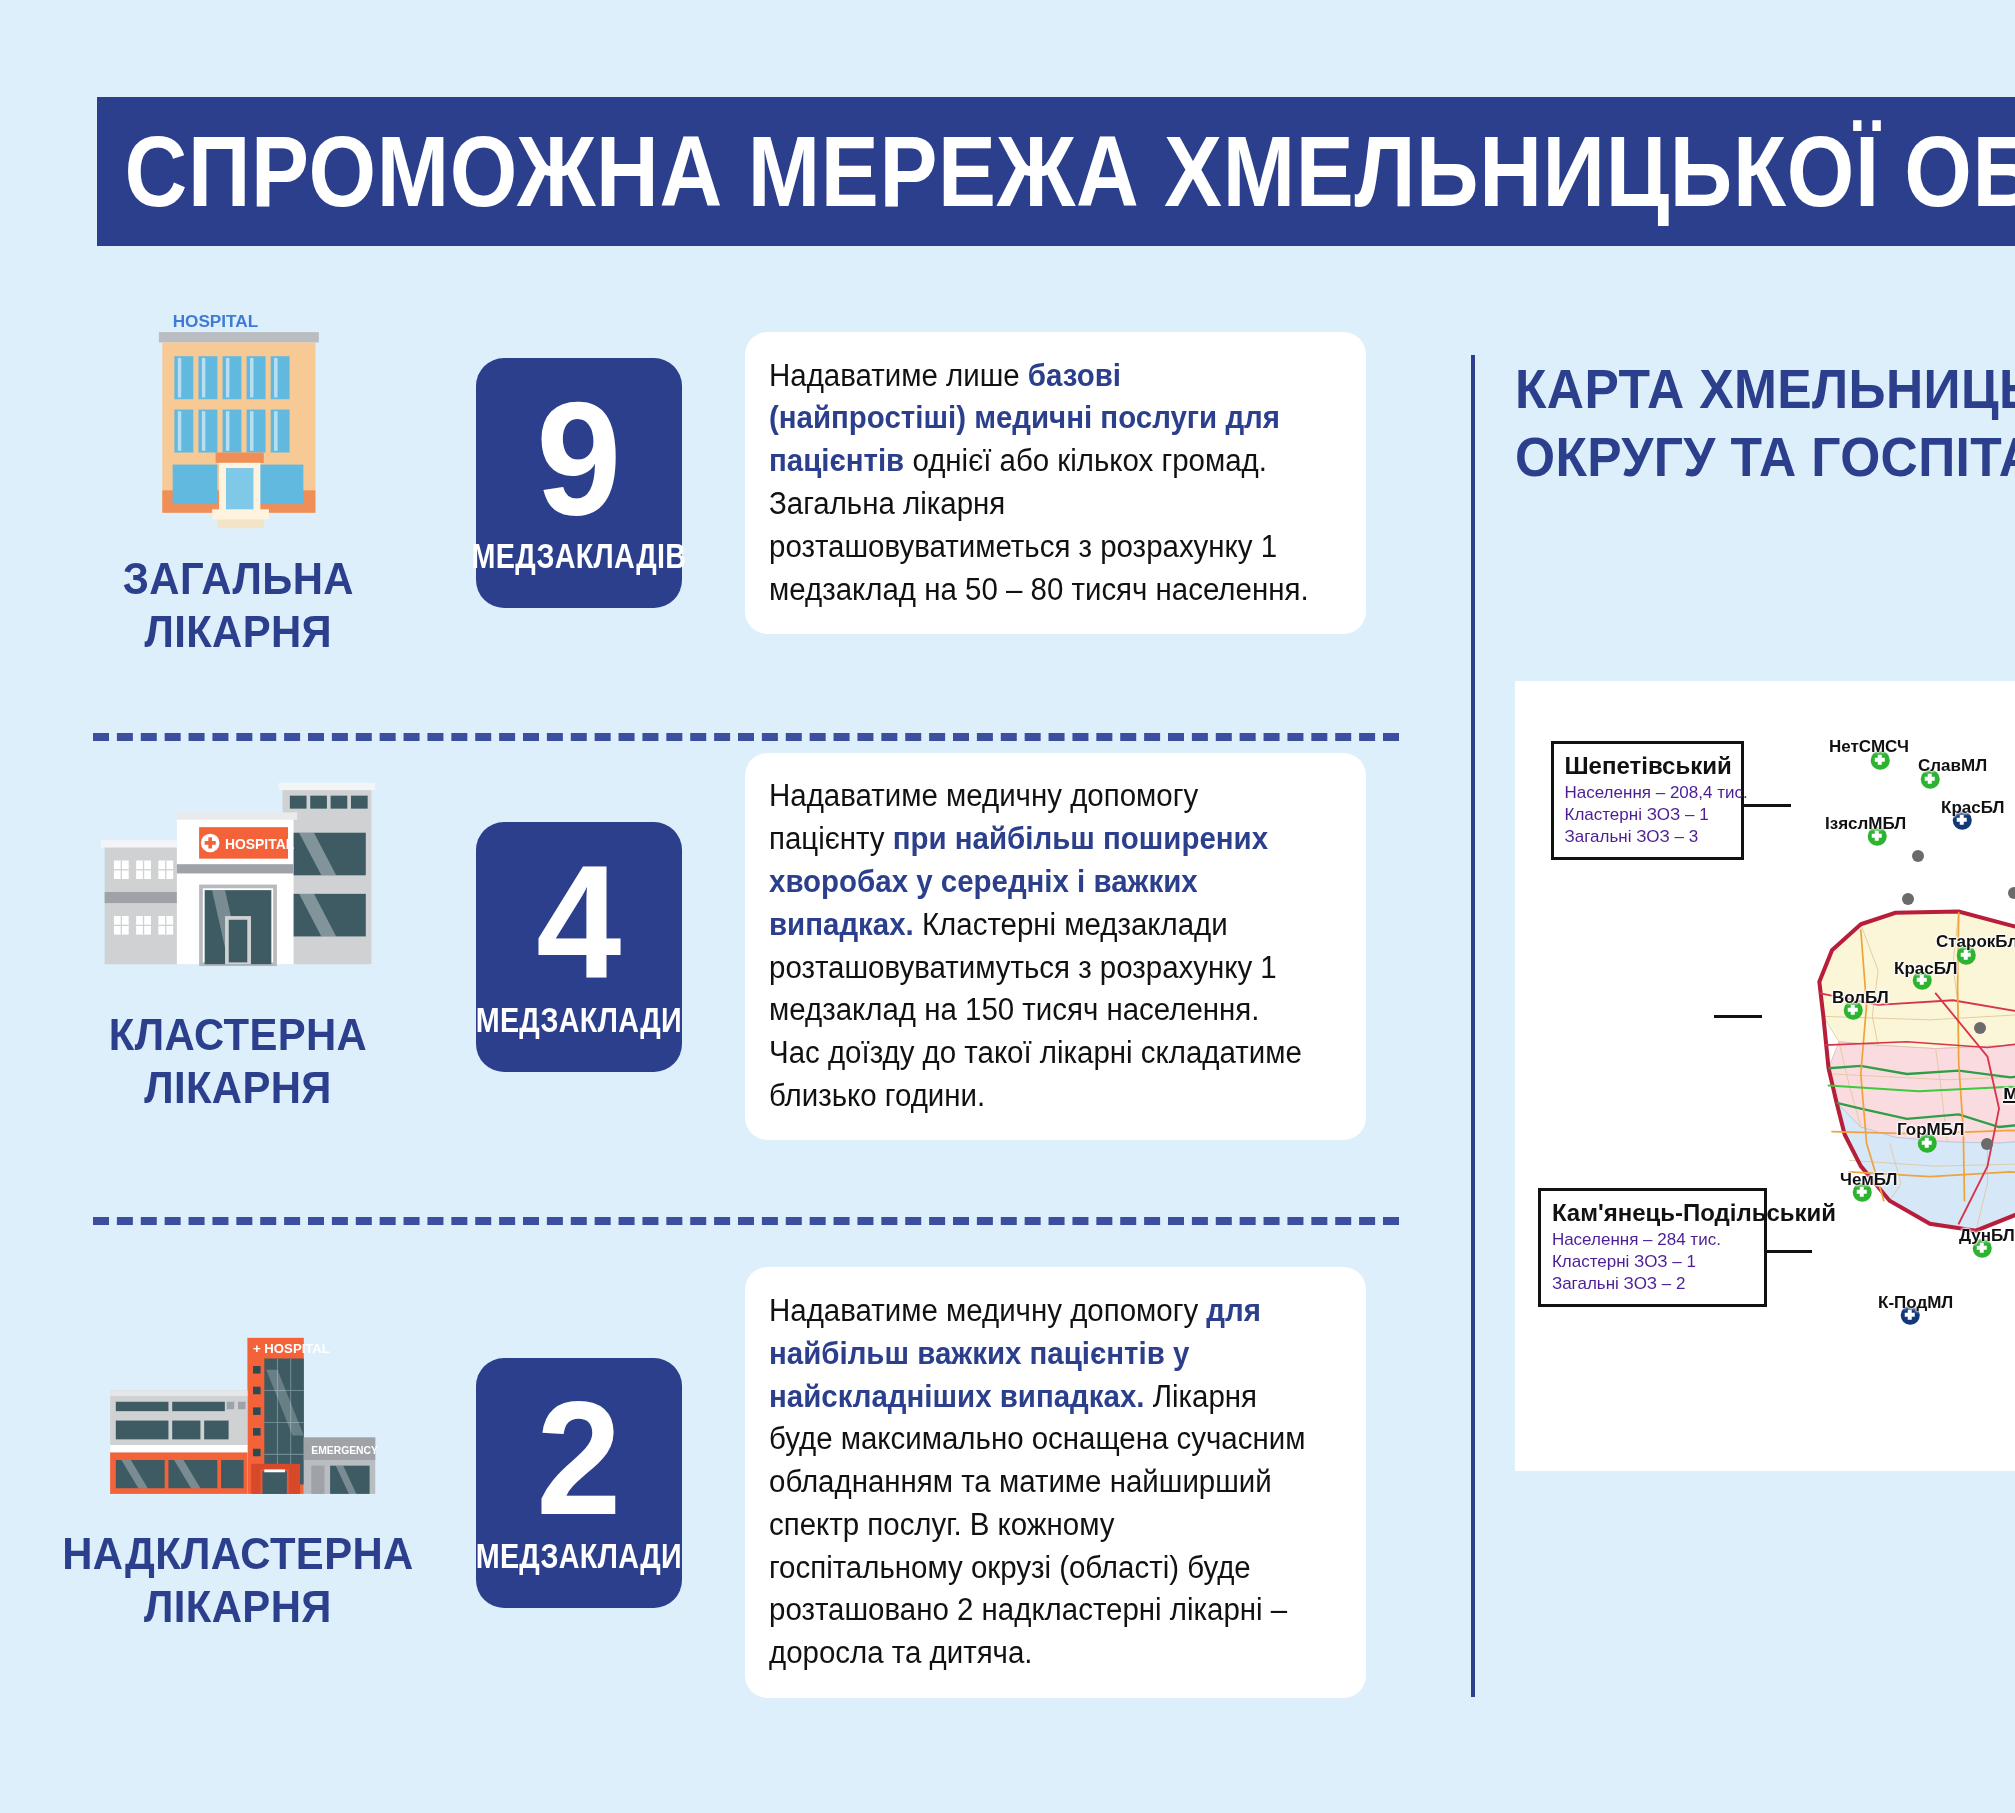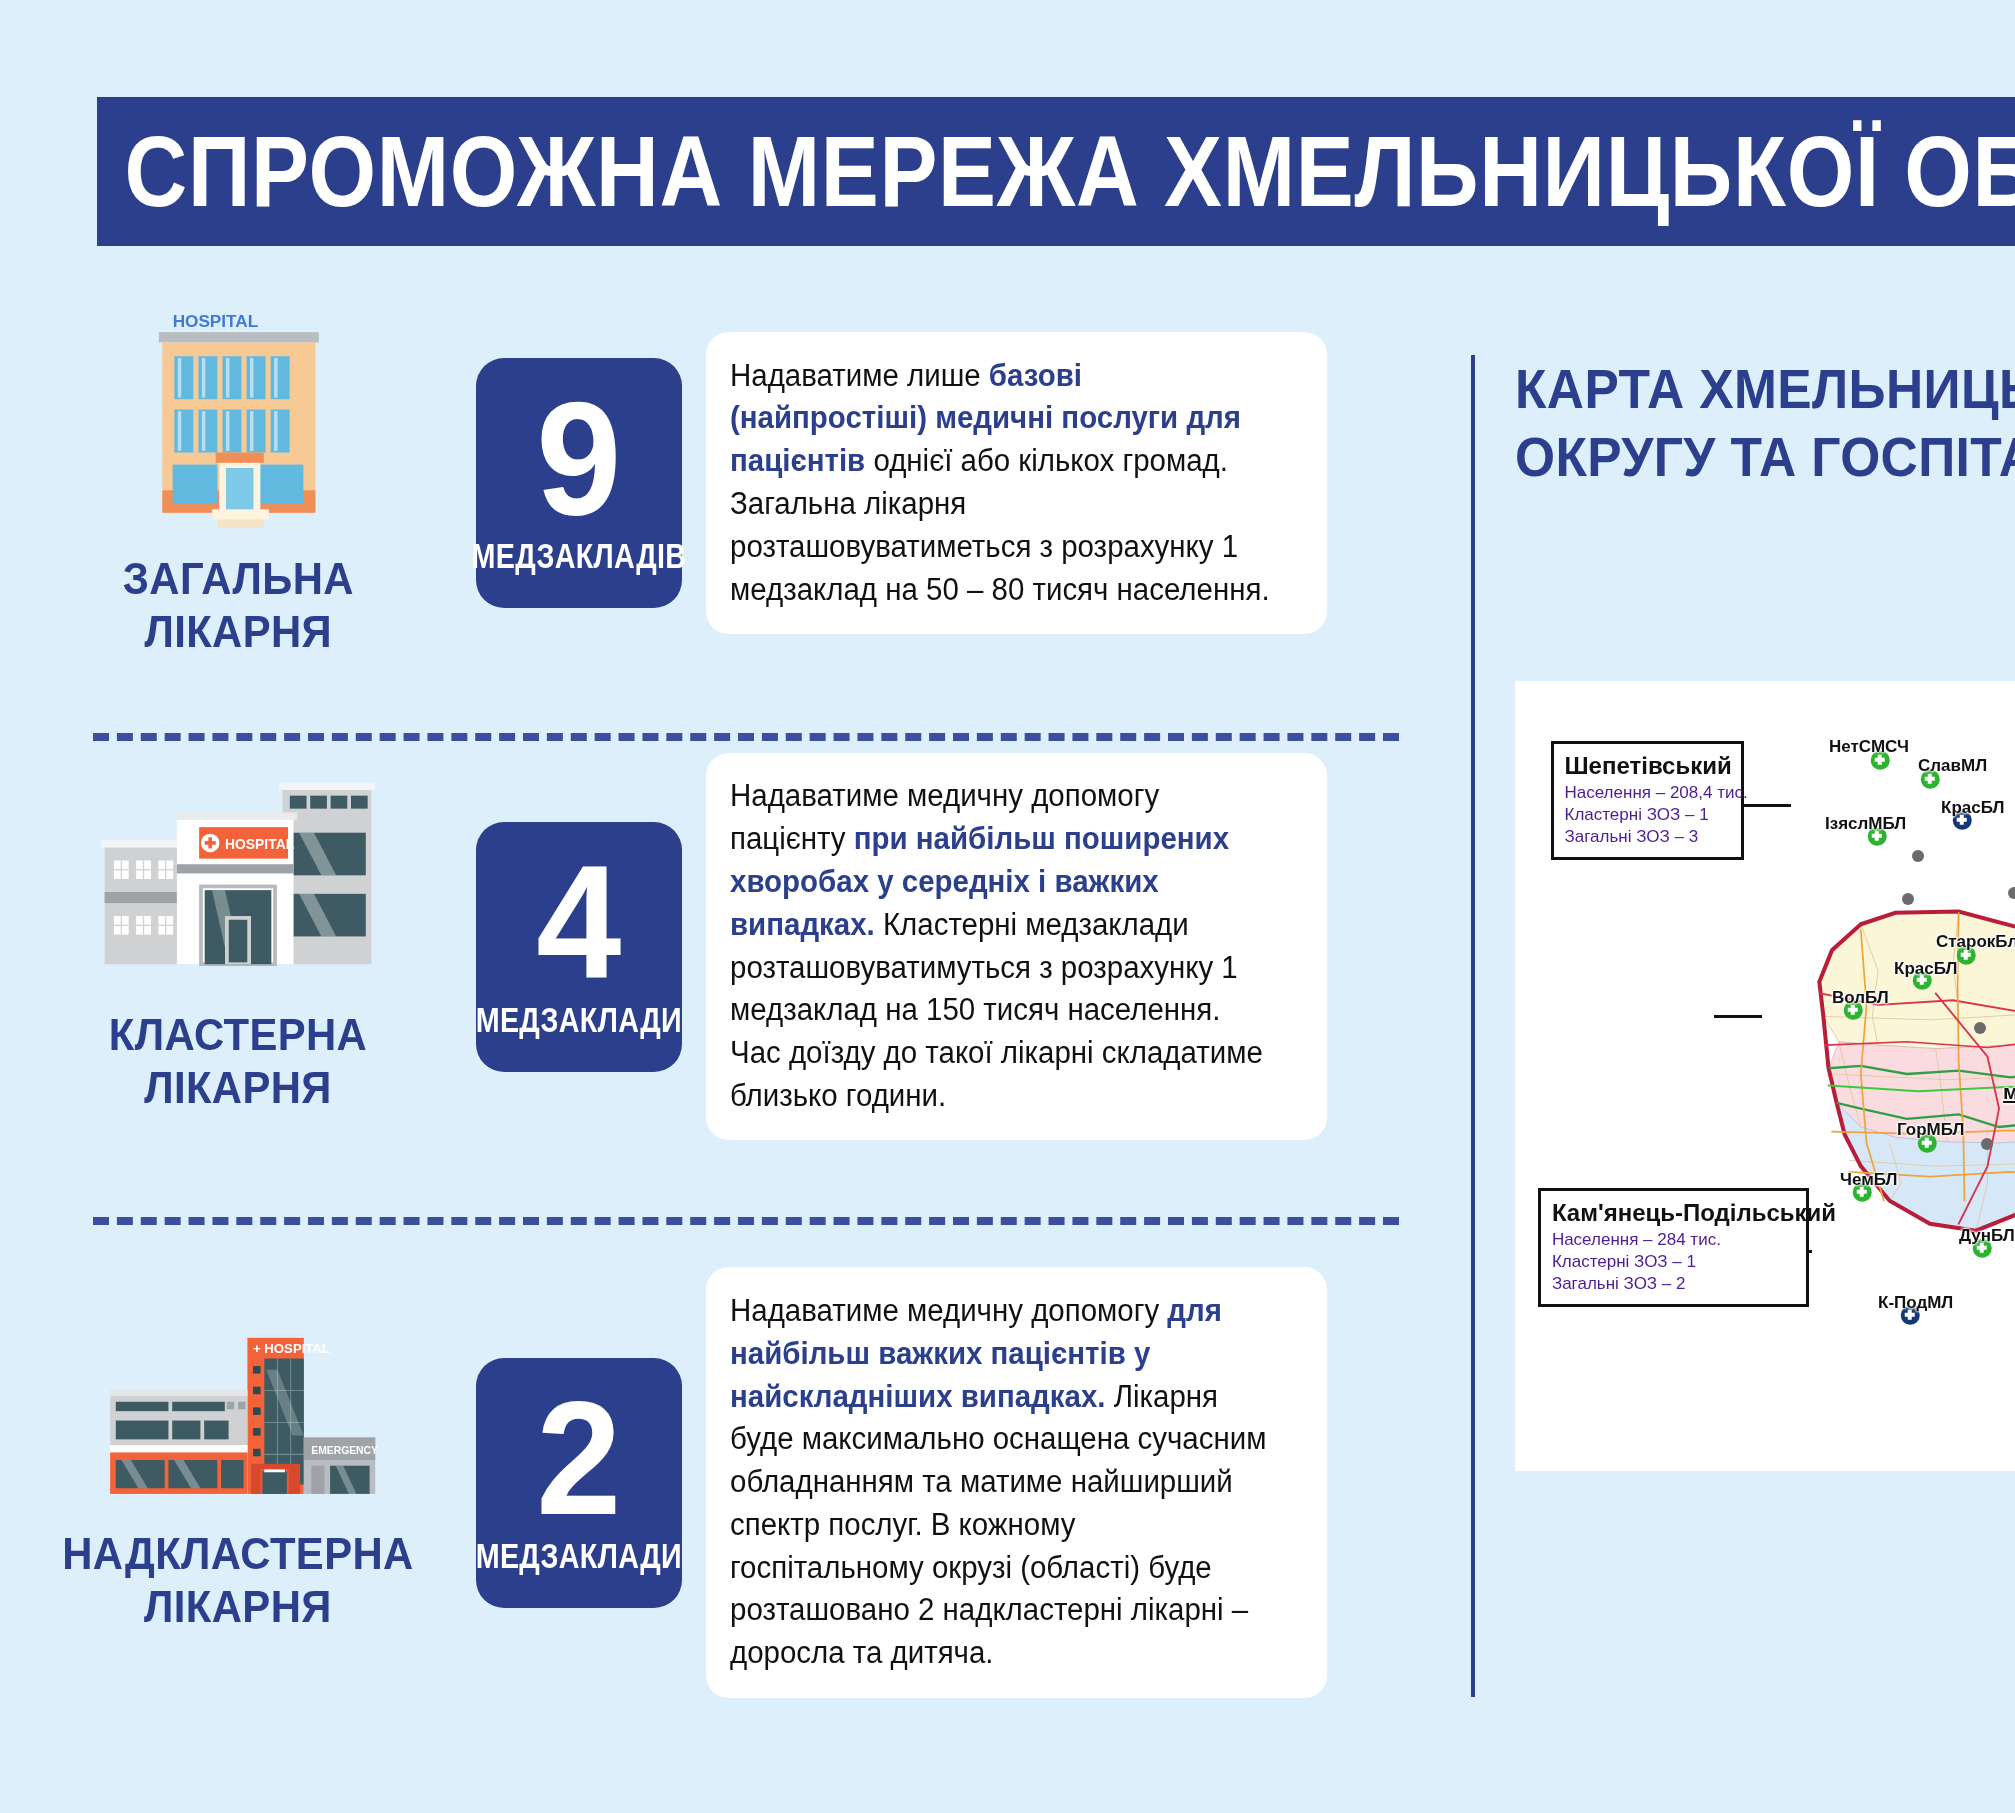--- a/index.html
+++ b/index.html
@@ -38,21 +38,21 @@
   #row-2 { top:939px; height:451px; }
 
   .illo-col { width:476px; display:flex; flex-direction:column; align-items:center; flex:none; }
   .illo-box { width:306px; display:flex; align-items:flex-start; justify-content:center; }
   .illo-label { margin-top:16px; color:#2b3f8c; font-size:45px; font-weight:bold; text-align:center; line-height:1.18; transform:scaleX(0.93); letter-spacing:0.4px; }
 
   .num-badge { width:206px; border-radius:28px; background:#2b3f8c; flex:none; display:flex; flex-direction:column; align-items:center; justify-content:center; margin-right:24px; }
   .num-badge .big-num { color:#fff; font-size:161px; font-weight:bold; line-height:0.92; transform:scaleX(0.95); }
   .num-badge .badge-sub { color:#fff; font-size:35px; font-weight:bold; letter-spacing:0.4px; transform:scaleX(0.82); margin-top:4px; margin-bottom:5.6px; white-space:nowrap; }
 
-  .txt-card { background:#ffffff; border-radius:22.6px; padding:22.6px 26px 22.6px 24px; flex:none; width:621px; }
+  .txt-card { background:#ffffff; border-radius:22.6px; padding:22.6px 26px 22.6px 24px; flex:none; width:621px;margin-left:39px; }
   .txt-card p { color:#111111; font-size:31px; line-height:1.38; transform:scaleX(0.95); transform-origin:left top; }
   .txt-card b { color:#2b3f8c; }
 
   .dashsep { position:absolute; left:93px; width:1306px; height:0; border-top:8.9px dashed #3b4f9e; }
   #dash-0 { top:415px; }
   #dash-1 { top:899px; }
 
   #vdivider { position:absolute; left:1471px; top:355px; width:3.6px; height:1342px; background:#2b3f8c; }
 
   
@@ -427,21 +427,21 @@
     <div class="map-infobox" style="left:36px; top:60px; width:193px;">
       <div class="mib-title">Шепетівський</div>
       <div class="mib-line">Населення – 208,4 тис.</div>
       <div class="mib-line">Кластерні ЗОЗ – 1</div>
       <div class="mib-line">Загальні ЗОЗ – 3</div>
     </div>
 
     <div class="leader" style="left:199px; top:334px; width:48px;"></div>
 
     <div class="leader" style="left:249px; top:569px; width:48px;"></div>
-    <div class="map-infobox" style="left:23.4px; top:507px; width:271px;">
+    <div class="map-infobox" style="left:23.4px; top:507px; width:229px;">
       <div class="mib-title">Кам'янець-Подільський</div>
       <div class="mib-line">Населення – 284 тис.</div>
       <div class="mib-line">Кластерні ЗОЗ – 1</div>
       <div class="mib-line">Загальні ЗОЗ – 2</div>
     </div>
 
   </div>
 </div>
 
 

